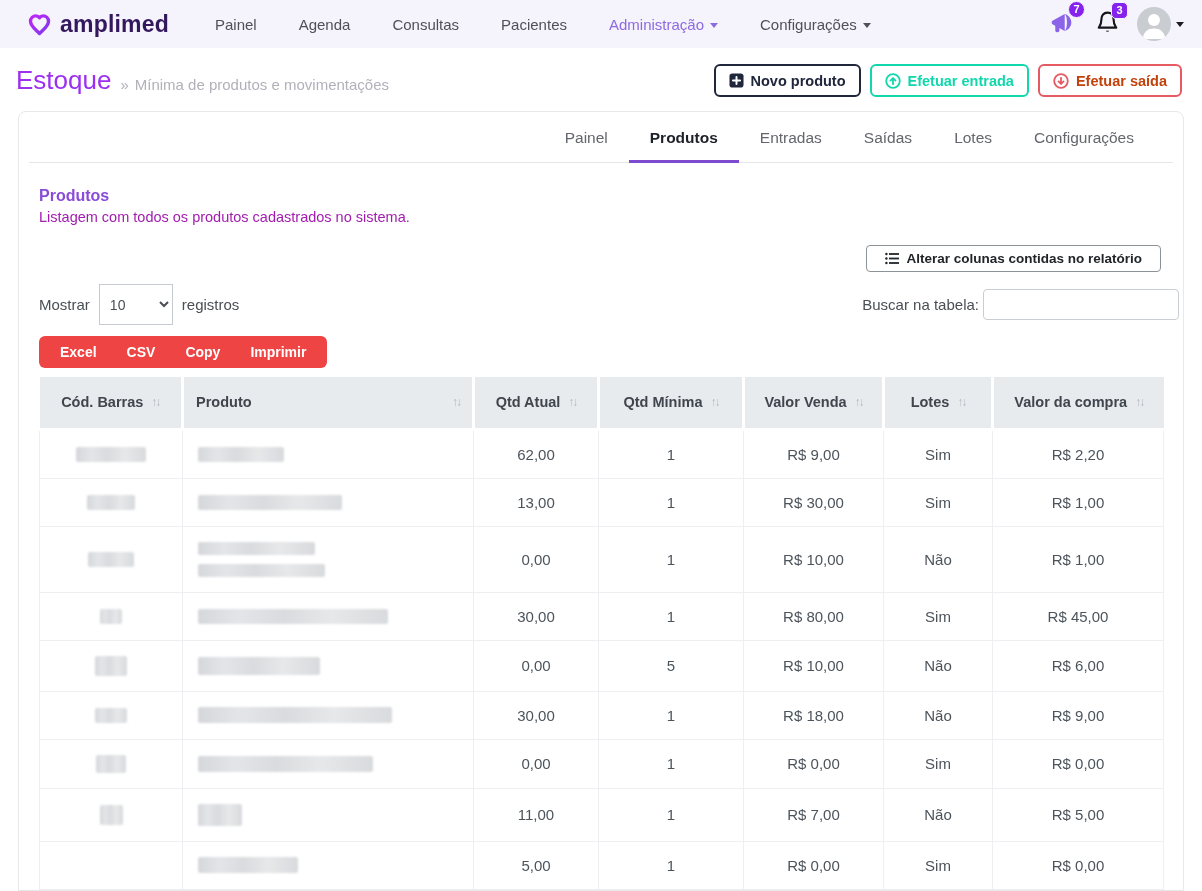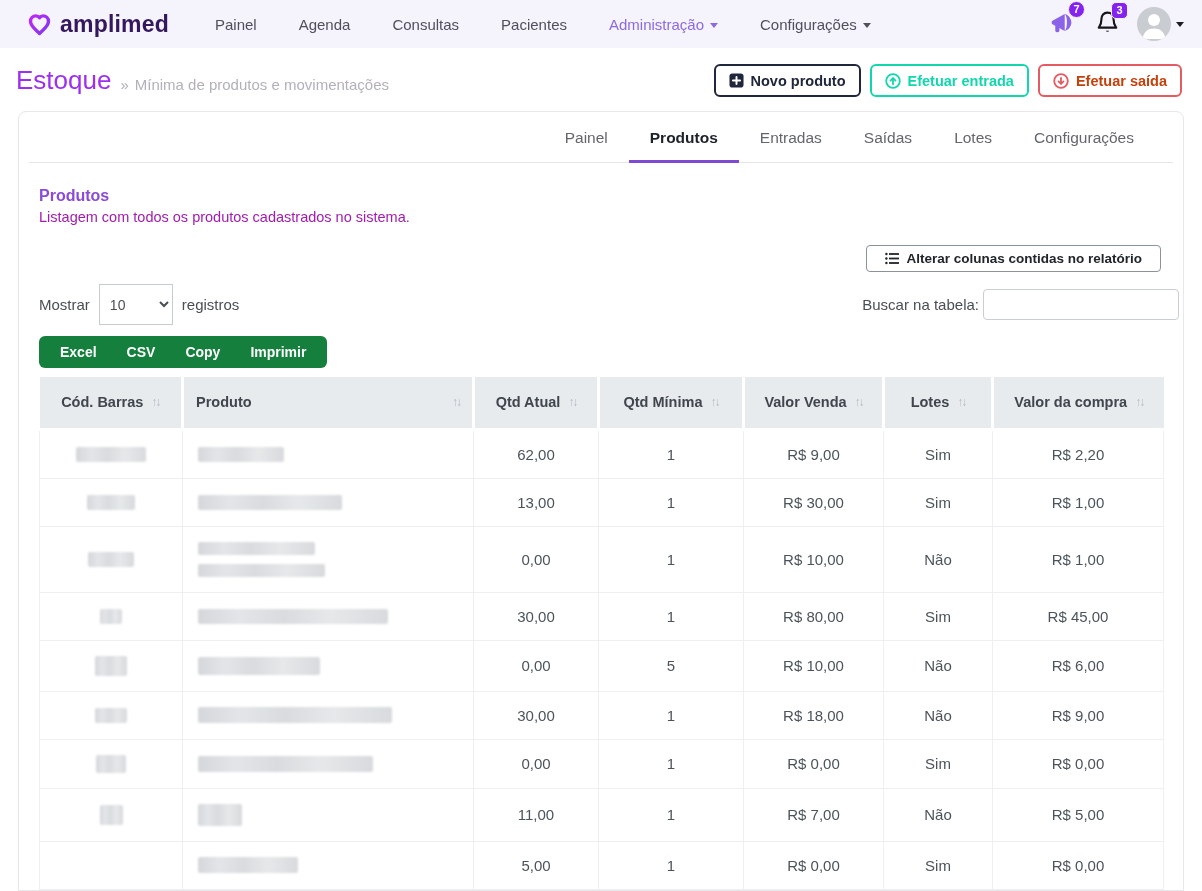--- a/index.html
+++ b/index.html
@@ -59,21 +59,21 @@
     background:#fff; padding:5px 18px; font-size:13.5px; font-weight:700; color:#212529; cursor:pointer; }
 
   .controls-mid { display:flex; align-items:center; justify-content:space-between; margin:12px 4px 0 20px; }
   .show-group { display:flex; align-items:center; gap:9px; font-size:15px; color:#4a4f55; }
   .page-select { width:74px; height:41px; border:1px solid #c6cbd1; border-radius:0; font-size:14px;
     color:#4a4f55; padding:2px 6px; background:#fff; }
   .search-group { display:flex; align-items:center; gap:4px; font-size:15px; color:#4a4f55; }
   .search-input { width:196px; height:31px; border:1px solid #c9ced4; border-radius:4px; padding:4px 8px;
     font-size:14px; color:#333; }
 
-  .export-group { display:inline-flex; align-items:center; background:#15803d; border-radius:6px;
+  .export-group { display:inline-flex; align-items:center; background:#ef4444; border-radius:6px;
     margin:11px 0 0 20px; padding:8px 6px; }
   .export-btn { color:#fff; font-weight:700; font-size:14px; padding:0 15px; cursor:pointer; background:none;
     border:none; font-family:inherit; }
 
   
   table.products { border-collapse:collapse; table-layout:fixed; width:1124px; margin:9px 20px 0 20px; }
   th { background:#e8ebee; height:52px; font-size:14.5px; font-weight:700; color:#40464e;
     border-right:3px solid #fff; border-bottom:3px solid #fff; padding:0 12px; cursor:pointer; }
   th:last-child { border-right:none; }
   .th-inner { display:flex; align-items:center; justify-content:center; gap:8px; }

